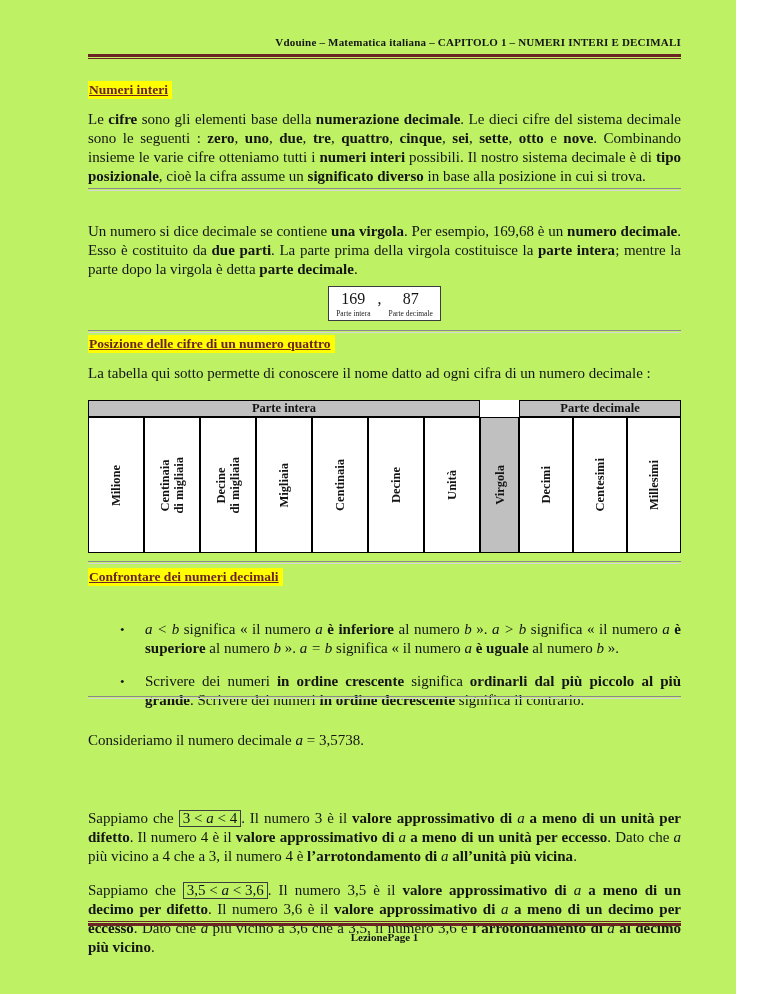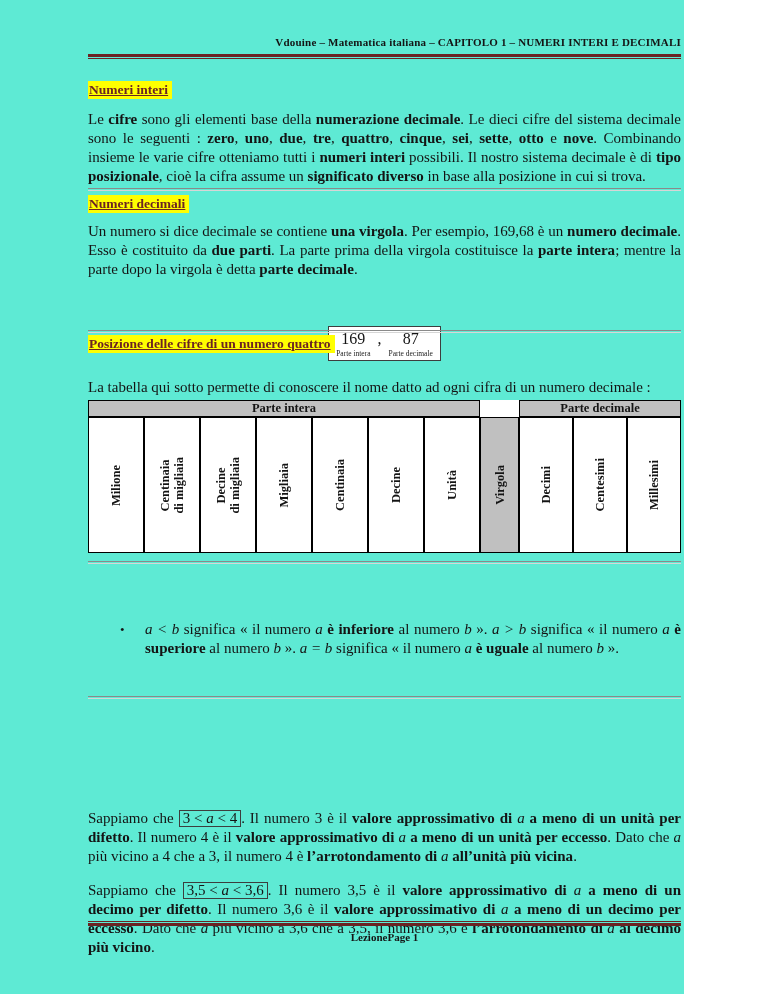--- a/index.html
+++ b/index.html
@@ -2,41 +2,41 @@
 <html style="--accent: #6b2323; --hl: #ffff00; --tgray: #c0c0c0;"><head>
 <meta charset="utf-8">
 <style>
   :root{
     --accent:#6b2323;
     --hl:#ffff00;
     --tgray:#c0c0c0;
   }
   html,body{margin:0;padding:0;background:#ffffff;}
   .page{
-    position:relative;width:684px;height:994px;background:#5eead4;overflow:hidden;
+    position:relative;width:736px;height:994px;background:#bef264;overflow:hidden;
     font-family:"Liberation Serif","DejaVu Serif",serif;color:#141414;
   }
   .content{position:absolute;left:88px;top:0;width:593px;height:100%;}
   .abs{position:absolute;left:0;right:0;}
 
   .doc-header{font-weight:bold;font-size:11px;text-align:right;letter-spacing:.2px;}
   .rule-tt{height:1px;border-top:3px solid var(--accent);border-bottom:1px solid var(--accent);}
   .rule-bt{height:1px;border-top:1px solid var(--accent);border-bottom:3px solid var(--accent);}
   .sep{height:1px;border-top:1px solid #8a8a8a;border-bottom:1px solid #d6d6d6;}
 
   .sec-h{font-size:13.5px;line-height:19px;}
   .sec-h .hl{background:var(--hl);color:var(--accent);font-weight:bold;text-decoration:underline;padding:1px 4px 2px 1px;}
 
   .para{font-size:15px;line-height:19px;text-align:justify;}
   .para .b,.b{font-weight:bold;}
   .para .i,.i{font-style:italic;}
   .fbox{border:1px solid #3d3d3d;padding:0 3px;display:inline-block;line-height:15px;margin-top:48px;}
 
   .ex-wrap{display:flex;justify-content:center;}
-  .ex-box{display:flex;align-items:flex-start;gap:7px;border:1.5px solid #3d3d3d;background:#fff;padding:3px 7px 2px;margin-top:40px;}
+  .ex-box{display:flex;align-items:flex-start;gap:7px;border:1.5px solid #3d3d3d;background:#fff;padding:3px 7px 2px;}
   .ex-col{text-align:center;}
   .ex-num{font-size:16px;line-height:18px;}
   .ex-comma{font-size:16px;line-height:18px;}
   .ex-label{font-size:7.5px;line-height:9px;margin-top:1px;color:#222;}
 
   .ptable{display:grid;grid-template-columns:56px 56px 56px 56px 56px 56px 56px 39px 54px 54px 54px;grid-template-rows:17px 136px;width:593px;box-sizing:border-box;}
   .ptable .th{grid-row:1;background:var(--tgray);border:1px solid #000;display:flex;align-items:center;justify-content:center;font-weight:bold;font-size:12.5px;}
   .th-int{grid-column:1/8;}
   .th-spacer{grid-row:1;grid-column:8/9;background:#fff;}
   .th-dec{grid-column:9/12;}
@@ -56,41 +56,40 @@
   <div class="content">
 
     <div class="abs doc-header" style="top:36px">Vdouine – Matematica italiana – CAPITOLO 1 – NUMERI INTERI E DECIMALI</div>
     <div class="abs rule-tt" style="top:54px"></div>
 
     <div class="abs sec-h" style="top:80px"><span class="hl">Numeri interi</span></div>
     <div class="abs para" style="top:110px"><span>Le </span><span class="b">cifre</span><span> sono gli elementi base della </span><span class="b">numerazione decimale</span><span>. Le dieci cifre del sistema decimale sono le seguenti : </span><span class="b">zero</span><span>, </span><span class="b">uno</span><span>, </span><span class="b">due</span><span>, </span><span class="b">tre</span><span>, </span><span class="b">quattro</span><span>, </span><span class="b">cinque</span><span>, </span><span class="b">sei</span><span>, </span><span class="b">sette</span><span>, </span><span class="b">otto</span><span> e </span><span class="b">nove</span><span>. Combinando insieme le varie cifre otteniamo tutti i </span><span class="b">numeri interi</span><span> possibili. Il nostro sistema decimale è di </span><span class="b">tipo posizionale</span><span>, cioè la cifra assume un </span><span class="b">significato diverso</span><span> in base alla posizione in cui si trova.</span></div>
 
     <div class="abs sep" style="top:188px"></div>
 
-    <div class="abs sec-h" style="top:194px"><span class="hl">Numeri decimali</span></div>
     <div class="abs para" style="top:222px"><span>Un numero si dice decimale se contiene </span><span class="b">una virgola</span><span>. Per esempio, 169,68 è un </span><span class="b">numero decimale</span><span>. Esso è costituito da </span><span class="b">due parti</span><span>. La parte prima della virgola costituisce la </span><span class="b">parte intera</span><span>; mentre la parte dopo la virgola è detta </span><span class="b">parte decimale</span><span>.</span></div>
 
     <div class="abs ex-wrap" style="top:286px">
       <div class="ex-box">
         <div class="ex-col">
           <div class="ex-num">169</div>
           <div class="ex-label">Parte intera</div>
         </div>
         <div class="ex-comma">,</div>
         <div class="ex-col">
           <div class="ex-num">87</div>
           <div class="ex-label">Parte decimale</div>
         </div>
       </div>
     </div>
 
     <div class="abs sep" style="top:330px"></div>
 
     <div class="abs sec-h" style="top:334px"><span class="hl">Posizione delle cifre di un numero quattro</span></div>
-    <div class="abs para" style="top:378px">La tabella qui sotto permette di conoscere il nome datto ad ogni cifra di un numero decimale :</div>
+    <div class="abs para" style="top:364px">La tabella qui sotto permette di conoscere il nome datto ad ogni cifra di un numero decimale :</div>
 
     <div class="abs ptable" style="top:400px">
       <div class="th th-int">Parte intera</div>
       <div class="th-spacer"></div>
       <div class="th th-dec">Parte decimale</div>
 
       <div class="td">
           <span class="vtext">Milione</span>
         </div>
       <div class="td">
@@ -122,24 +121,27 @@
       <div class="td">
           <span class="vtext">Centesimi</span>
         </div>
       <div class="td">
           <span class="vtext">Millesimi</span>
         </div>
     </div>
 
     <div class="abs sep" style="top:561px"></div>
 
+    <div class="abs sec-h" style="top:567px"><span class="hl">Confrontare dei numeri decimali</span></div>
     <div class="abs para bullet" style="top:599px"><span class="i">a &lt; b</span><span> significa « il numero </span><span class="i">a</span><span> </span><span class="b">è inferiore</span><span> al numero </span><span class="i">b</span><span> ». </span><span class="i">a &gt; b</span><span> significa « il numero </span><span class="i">a</span><span> </span><span class="b">è superiore</span><span> al numero </span><span class="i">b</span><span> ». </span><span class="i">a = b</span><span> significa « il numero </span><span class="i">a</span><span> </span><span class="b">è uguale</span><span> al numero </span><span class="i">b</span><span> ».</span></div>
+    <div class="abs para bullet" style="top:651px"><span>Scrivere dei numeri </span><span class="b">in ordine crescente</span><span> significa </span><span class="b">ordinarli dal più piccolo al più grande</span><span>. Scrivere dei numeri </span><span class="b">in ordine decrescente</span><span> significa il contrario.</span></div>
 
     <div class="abs sep" style="top:696px"></div>
 
+    <div class="abs para" style="top:731px"><span>Consideriamo il numero decimale </span><span class="i">a</span><span> = 3,5738.</span></div>
     <div class="abs para" style="top:762px"><span>Sappiamo che </span><span class="fbox"><span>3 &lt; </span><span class="i">a</span><span> &lt; 4</span></span><span>. Il numero 3 è il </span><span class="b">valore approssimativo di </span><span class="i">a</span><span class="b"> a meno di un unità per difetto</span><span>. Il numero 4 è il </span><span class="b">valore approssimativo di </span><span class="i">a</span><span class="b"> a meno di un unità per eccesso</span><span>. Dato che </span><span class="i">a</span><span> più vicino a 4 che a 3, il numero 4 è </span><span class="b">l’arrotondamento di </span><span class="i">a</span><span class="b"> all’unità più vicina</span><span>.</span></div>
     <div class="abs para" style="top:834px"><span>Sappiamo che </span><span class="fbox"><span>3,5 &lt; </span><span class="i">a</span><span> &lt; 3,6</span></span><span>. Il numero 3,5 è il </span><span class="b">valore approssimativo di </span><span class="i">a</span><span class="b"> a meno di un decimo per difetto</span><span>. Il numero 3,6 è il </span><span class="b">valore approssimativo di </span><span class="i">a</span><span class="b"> a meno di un decimo per eccesso</span><span>. Dato che </span><span class="i">a</span><span> più vicino a 3,6 che a 3,5, il numero 3,6 è </span><span class="b">l’arrotondamento di </span><span class="i">a</span><span class="b"> al decimo più vicino</span><span>.</span></div>
 
     <div class="abs rule-bt" style="top:921px"></div>
     <div class="abs doc-footer" style="top:931px">
       <span>Lezione</span>
       <span>Page 1</span>
     </div>
 
   </div>

